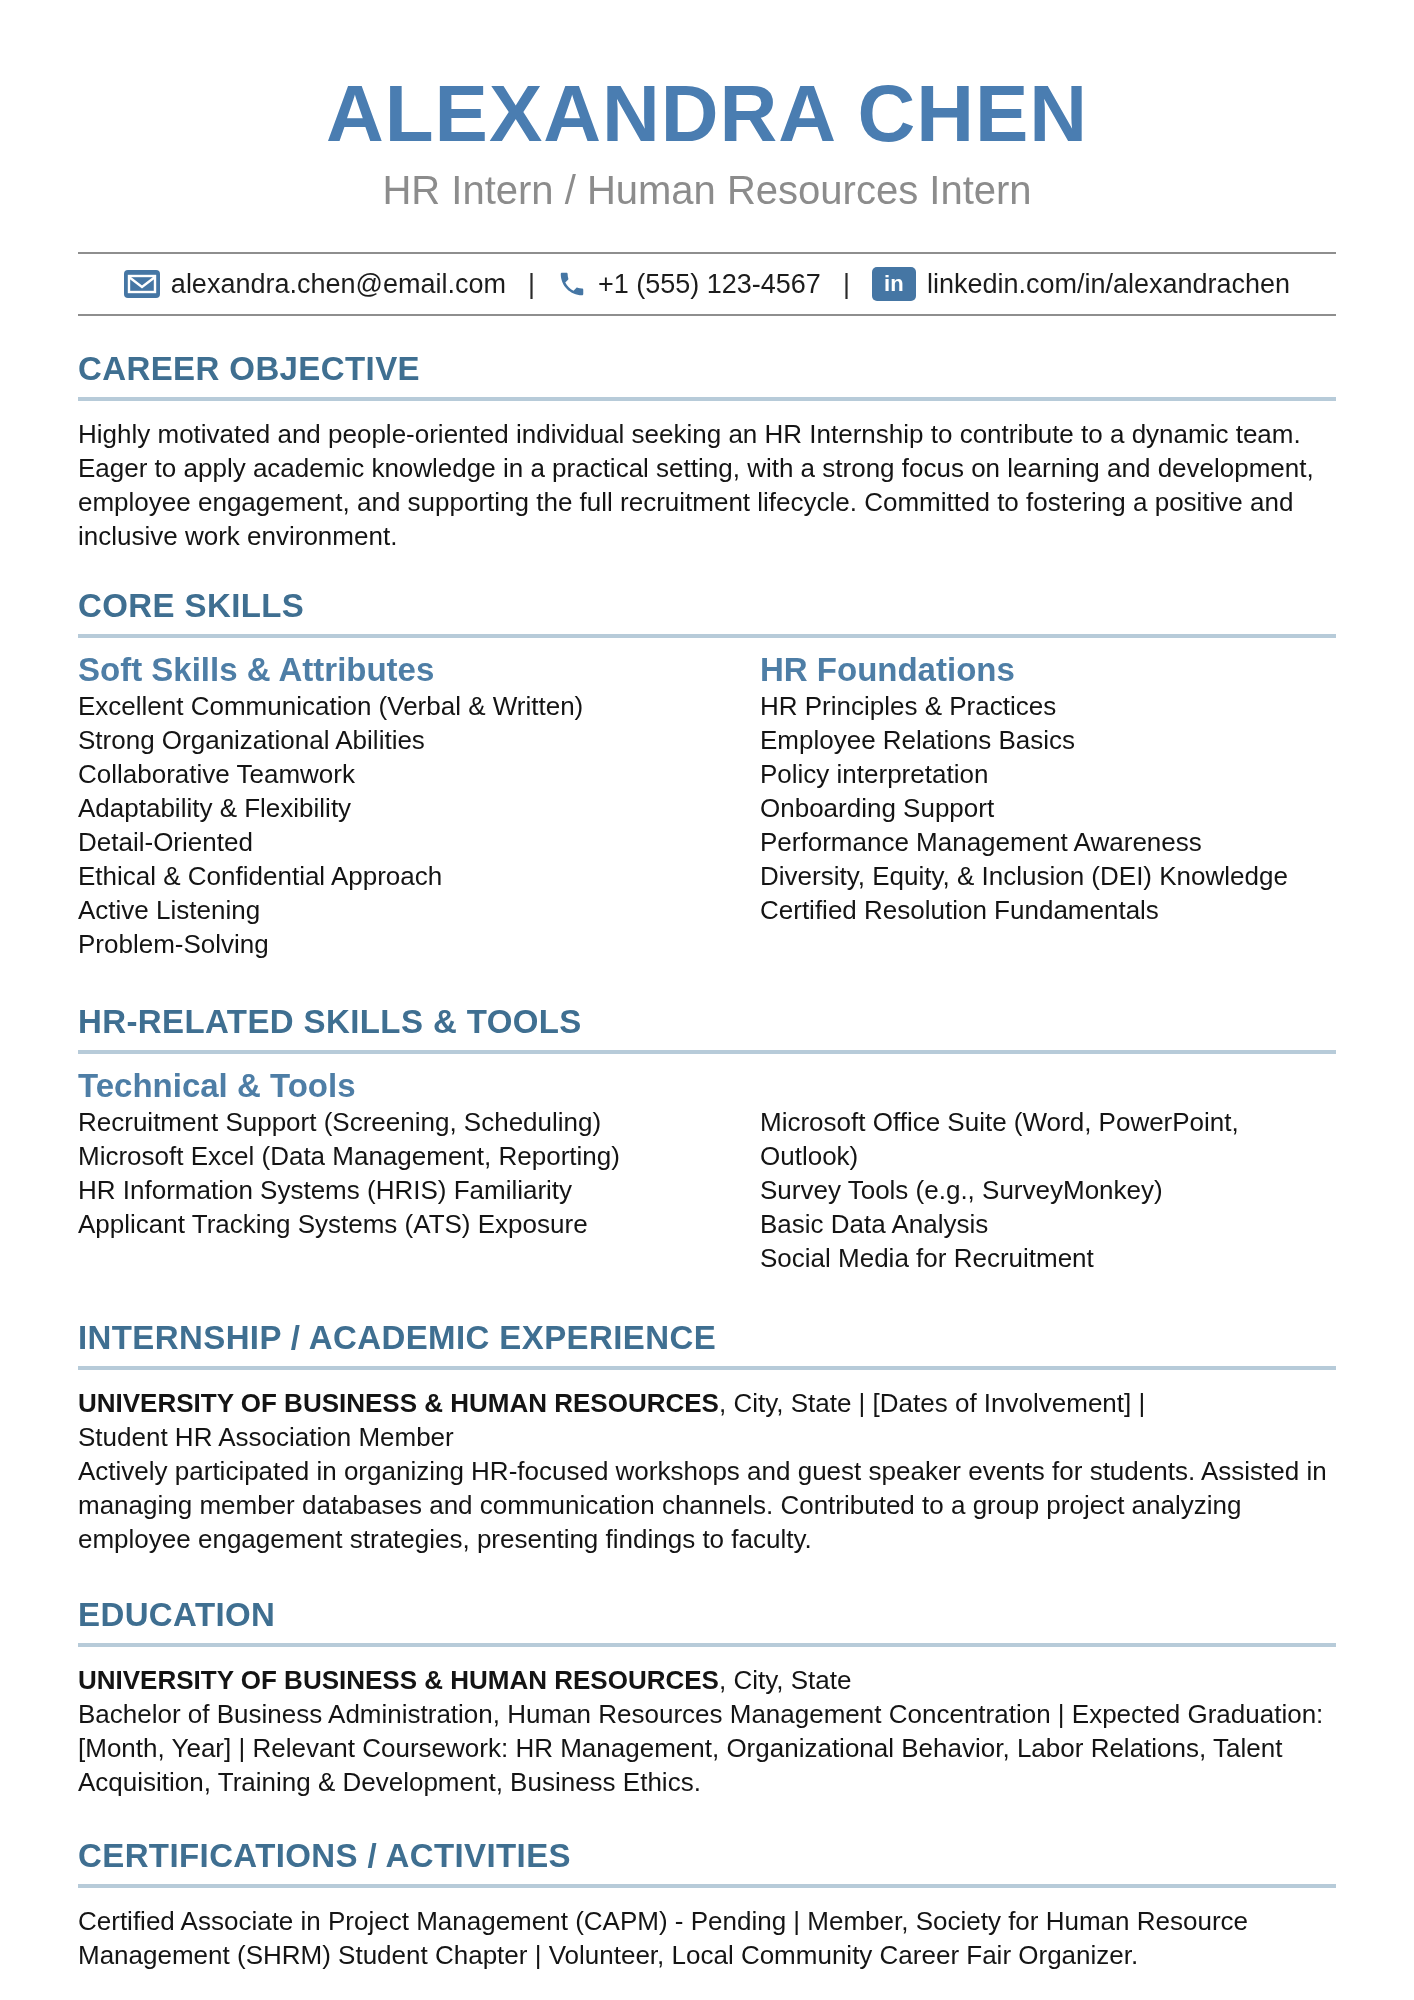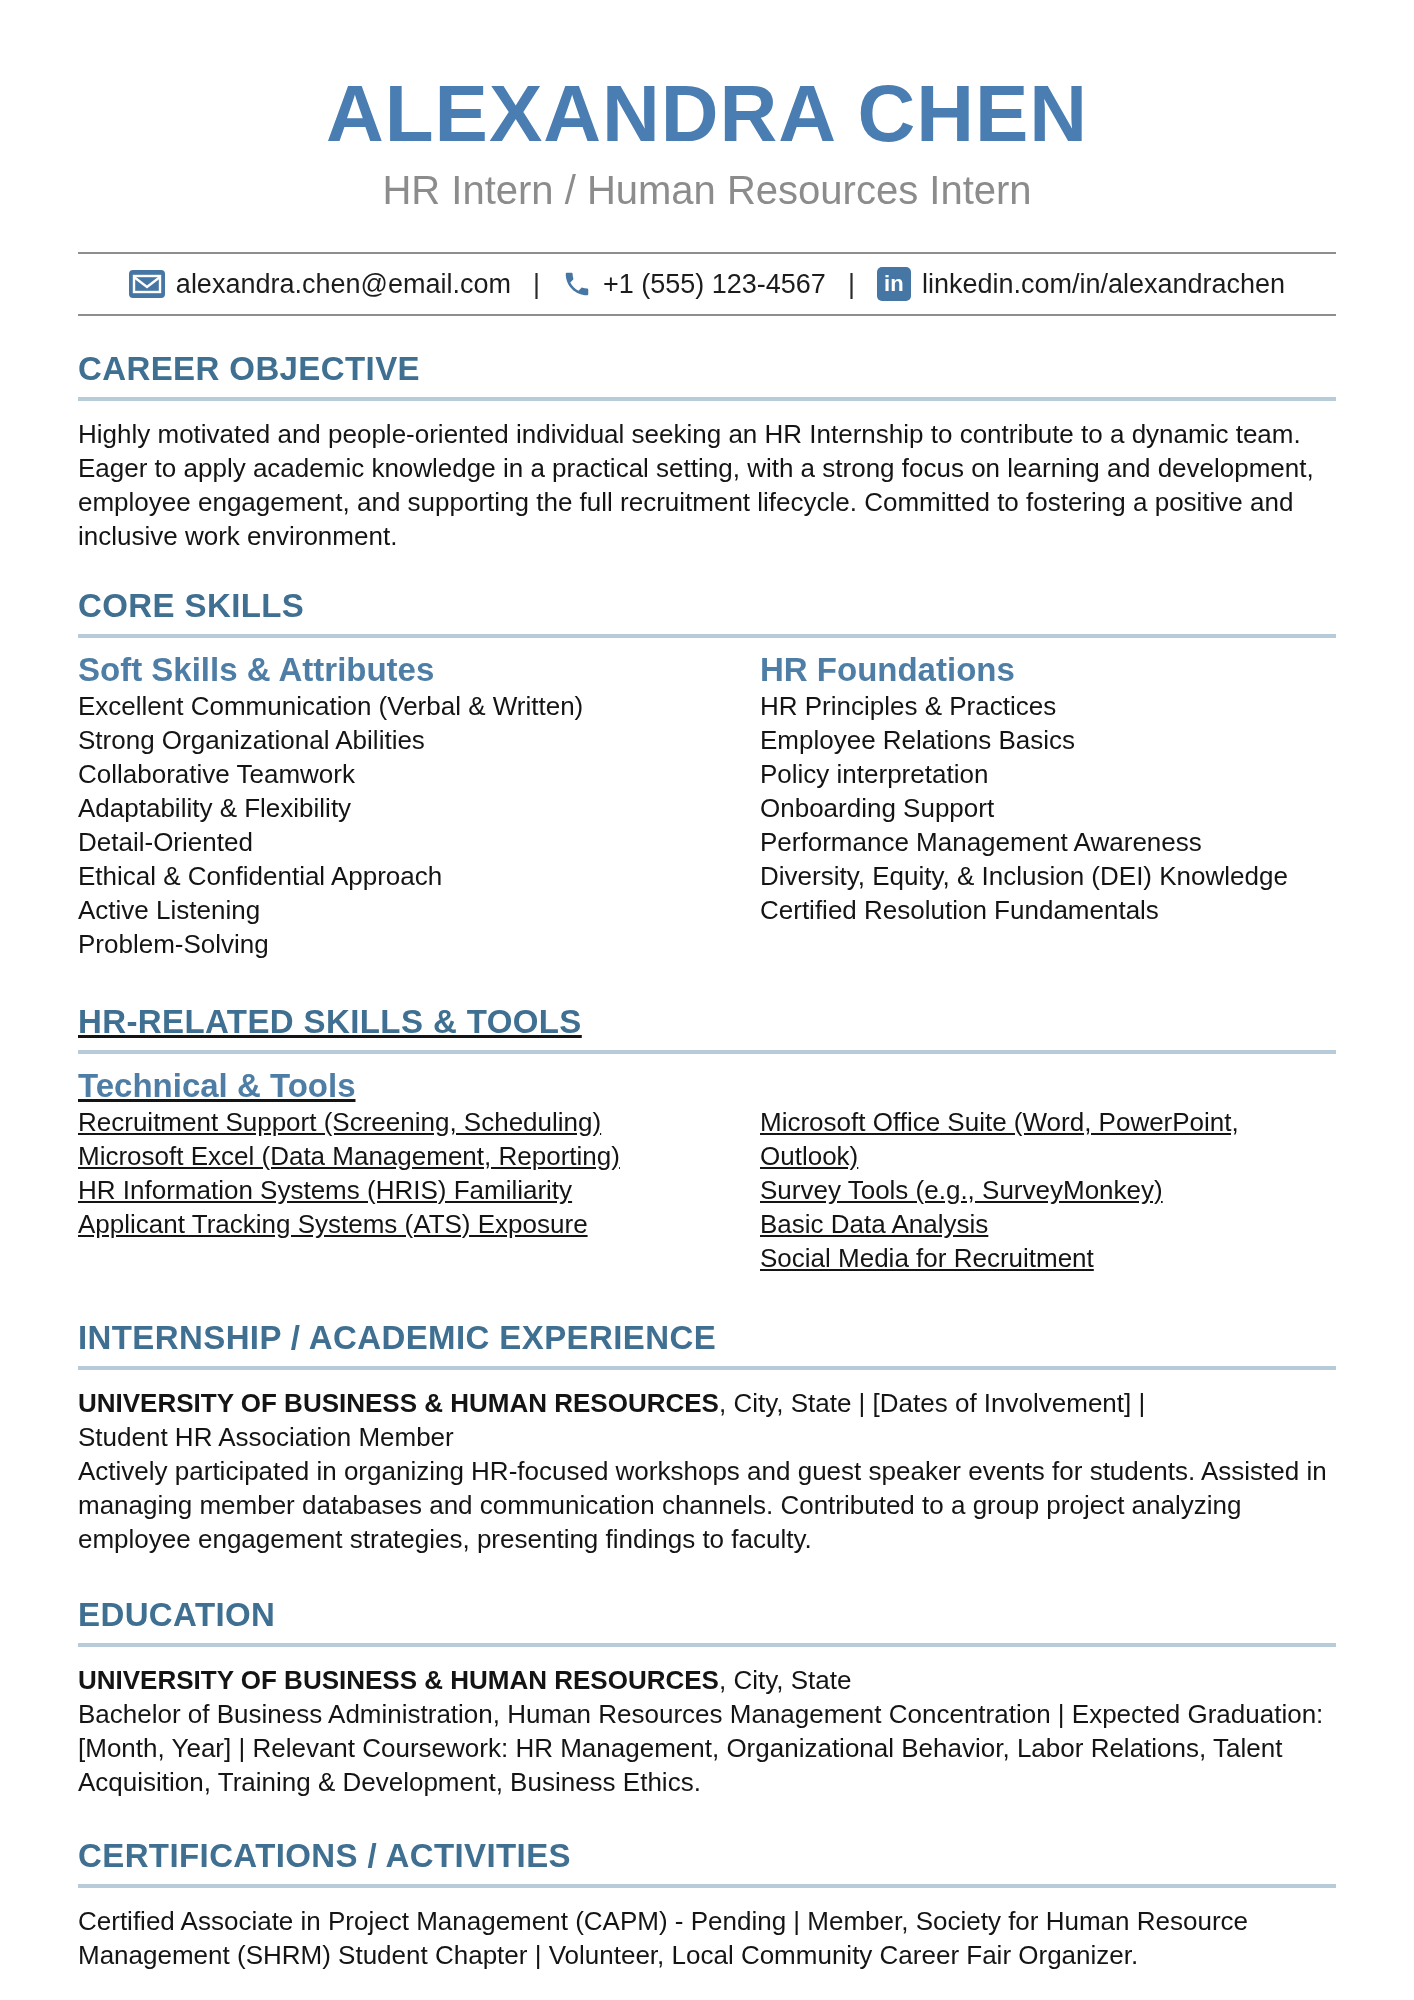--- a/index.html
+++ b/index.html
@@ -58,21 +58,21 @@
   .contact-sep {
     margin: 0 22px;
     color: #2a2a2a;
   }
   .icon-box {
     display: inline-flex;
     align-items: center;
     justify-content: center;
   }
   .li-badge {
-    width: 34px;
+    width: 44px;
     height: 34px;
     border-radius: 5px;
     background: #4576a4;
     color: #ffffff;
     font-weight: bold;
     font-size: 22px;
     display: inline-flex;
     align-items: center;
     justify-content: center;
     line-height: 1;
@@ -87,21 +87,21 @@
     letter-spacing: 0.4px;
     color: #3f6f91;
   }
   .sec-underline {
     height: 4px;
     background: #b7cbd9;
     margin-top: 8px;
   }
   .sec-co      { margin-top: 34px; }
   .sec-cs      { margin-top: 34px; }
-  .sec-tools   { margin-top: 42px; text-decoration: underline; }
+  .sec-tools   { margin-top: 42px; }
   .sec-exp     { margin-top: 44px; }
   .sec-edu     { margin-top: 40px; }
   .sec-cert    { margin-top: 38px; }
   .body-text {
     margin: 16px 0 0 0;
     font-size: 26px;
     line-height: 34px;
     color: #141414;
   }
   .sub-heading {

